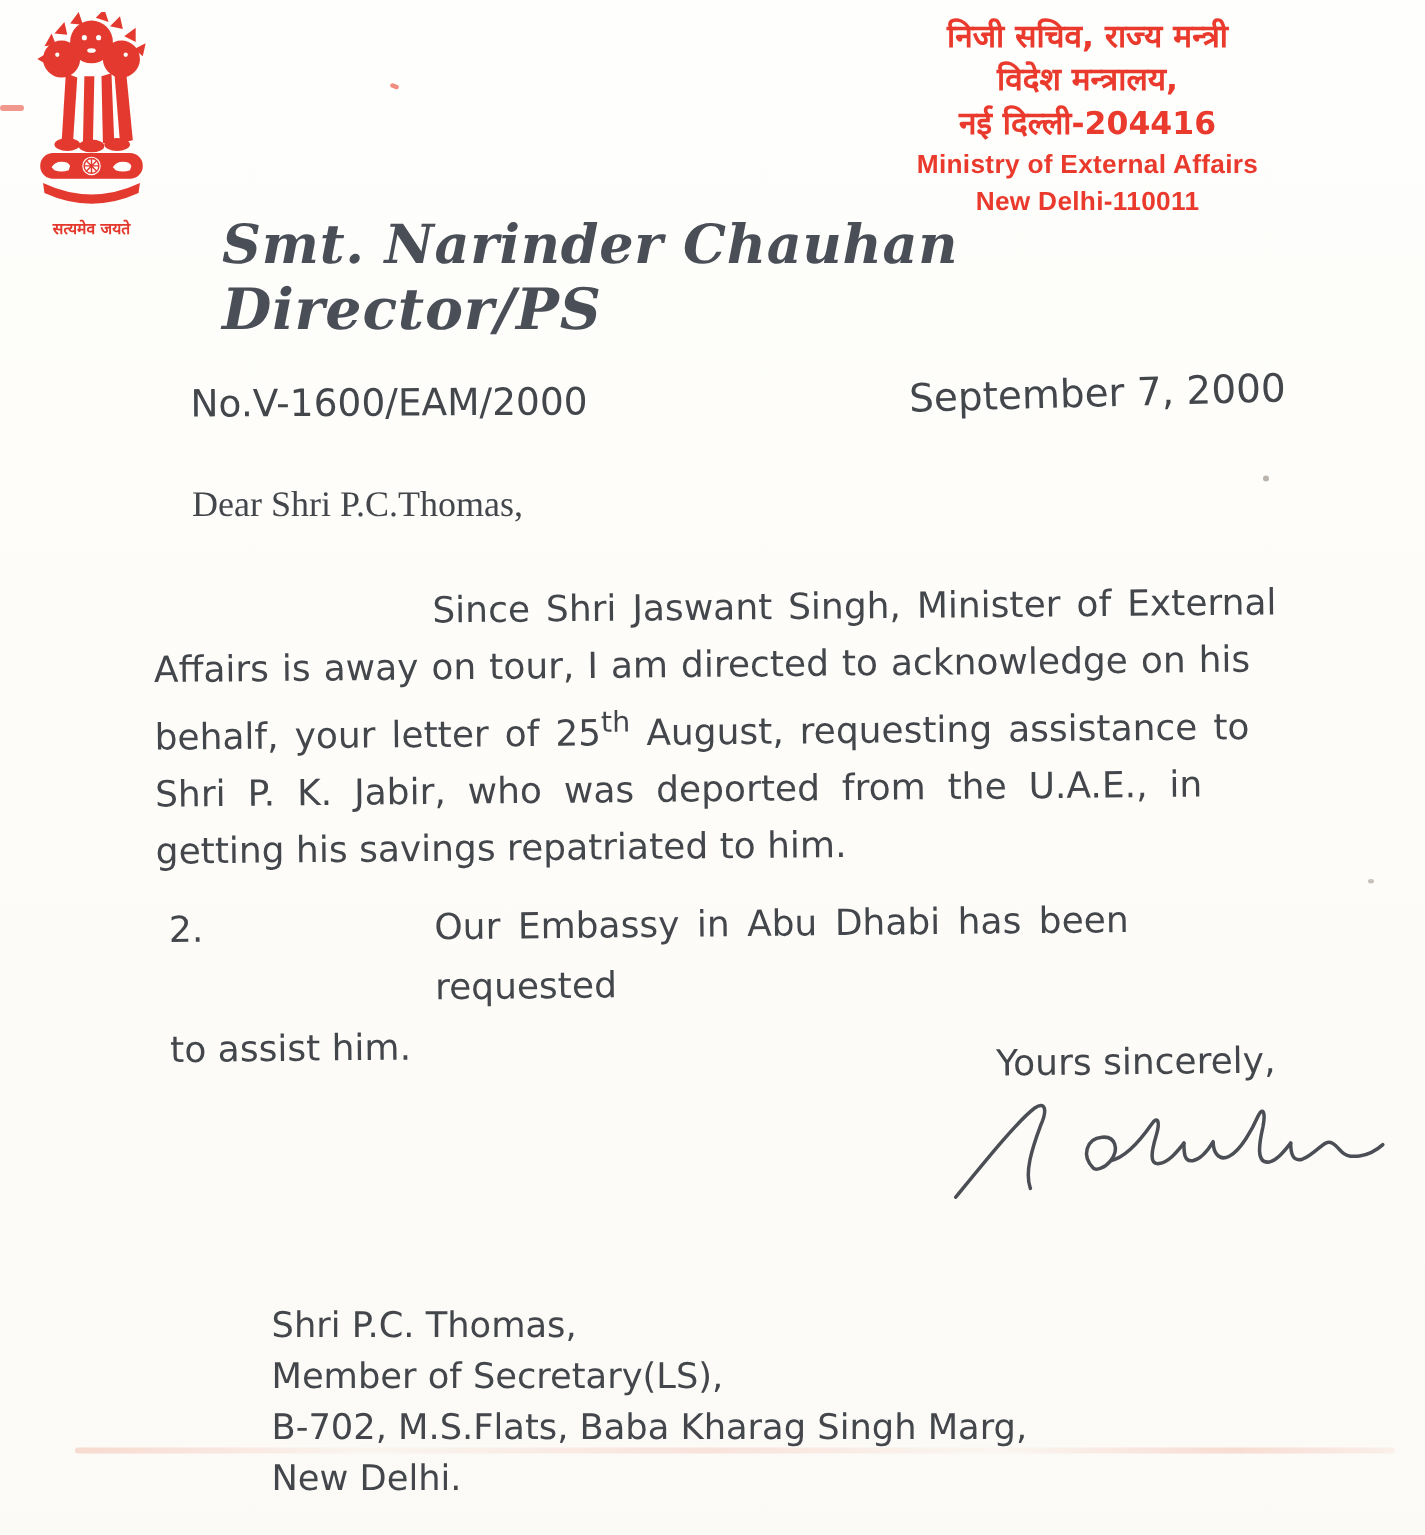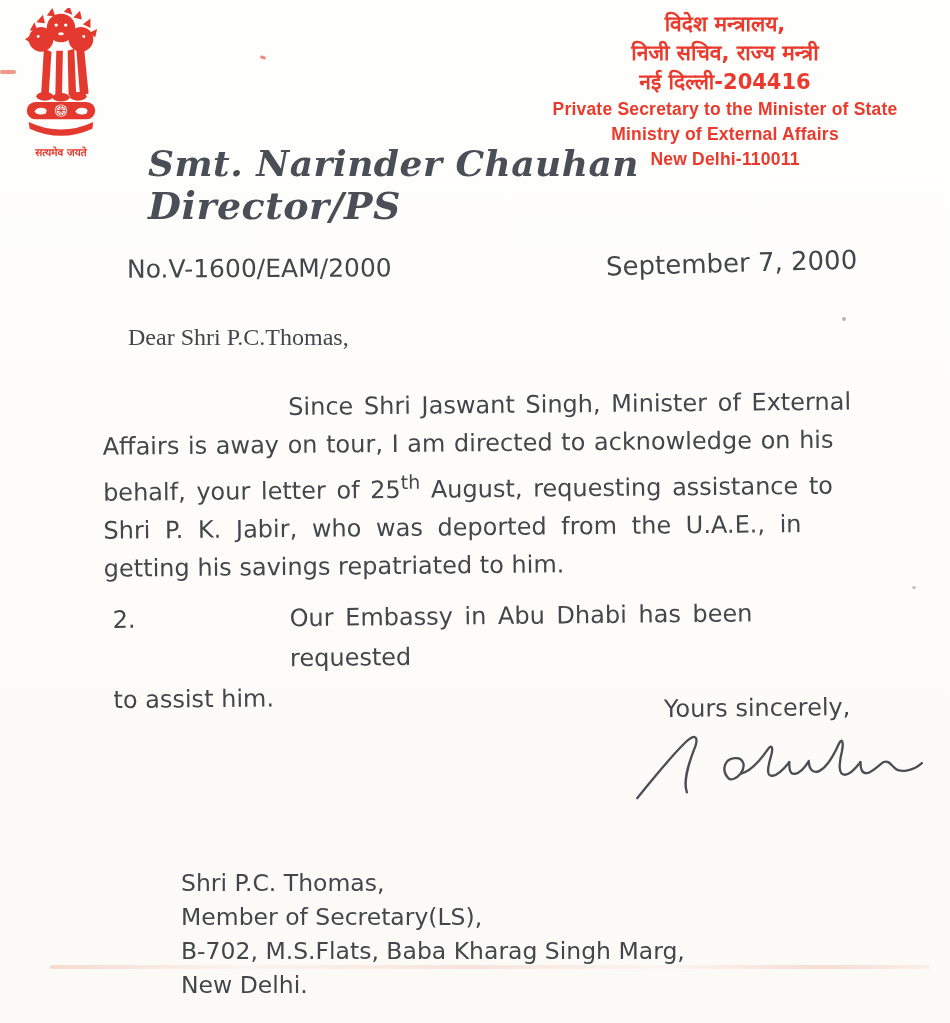--- a/index.html
+++ b/index.html
@@ -193,24 +193,23 @@
       <circle cx="45" cy="108" r="6.5"></circle>
     </g>
     <g stroke="#e4392e" stroke-width="1" fill="none">
       <circle cx="45" cy="108" r="5.2"></circle>
       <path d="M45,103 v10 M40,108 h10 M41.5,104.5 l7,7 M48.5,104.5 l-7,7"></path>
     </g>
     <text x="45" y="156" font-size="11" font-weight="bold" text-anchor="middle" fill="#e4392e">सत्यमेव जयते</text>
   </svg>
 
   <div class="office-block">
+    <div class="hi-line" lang="hi">निजी सचिव, राज्य मन्त्री</div>
     <div class="hi-line" lang="hi">विदेश मन्त्रालय,</div>
-    <div class="hi-line" lang="hi">निजी सचिव, राज्य मन्त्री</div>
     <div class="hi-line" lang="hi">नई दिल्ली-204416</div>
-    <div class="en-line">Private Secretary to the Minister of State</div>
     <div class="en-line">Ministry of External Affairs</div>
     <div class="en-line">New Delhi-110011</div>
   </div>
 
   <div class="officer">
     <div class="name">Smt. Narinder Chauhan</div>
     <div class="title">Director/PS</div>
   </div>
 
   <div class="ref-number hand">No.V-1600/EAM/2000</div>

